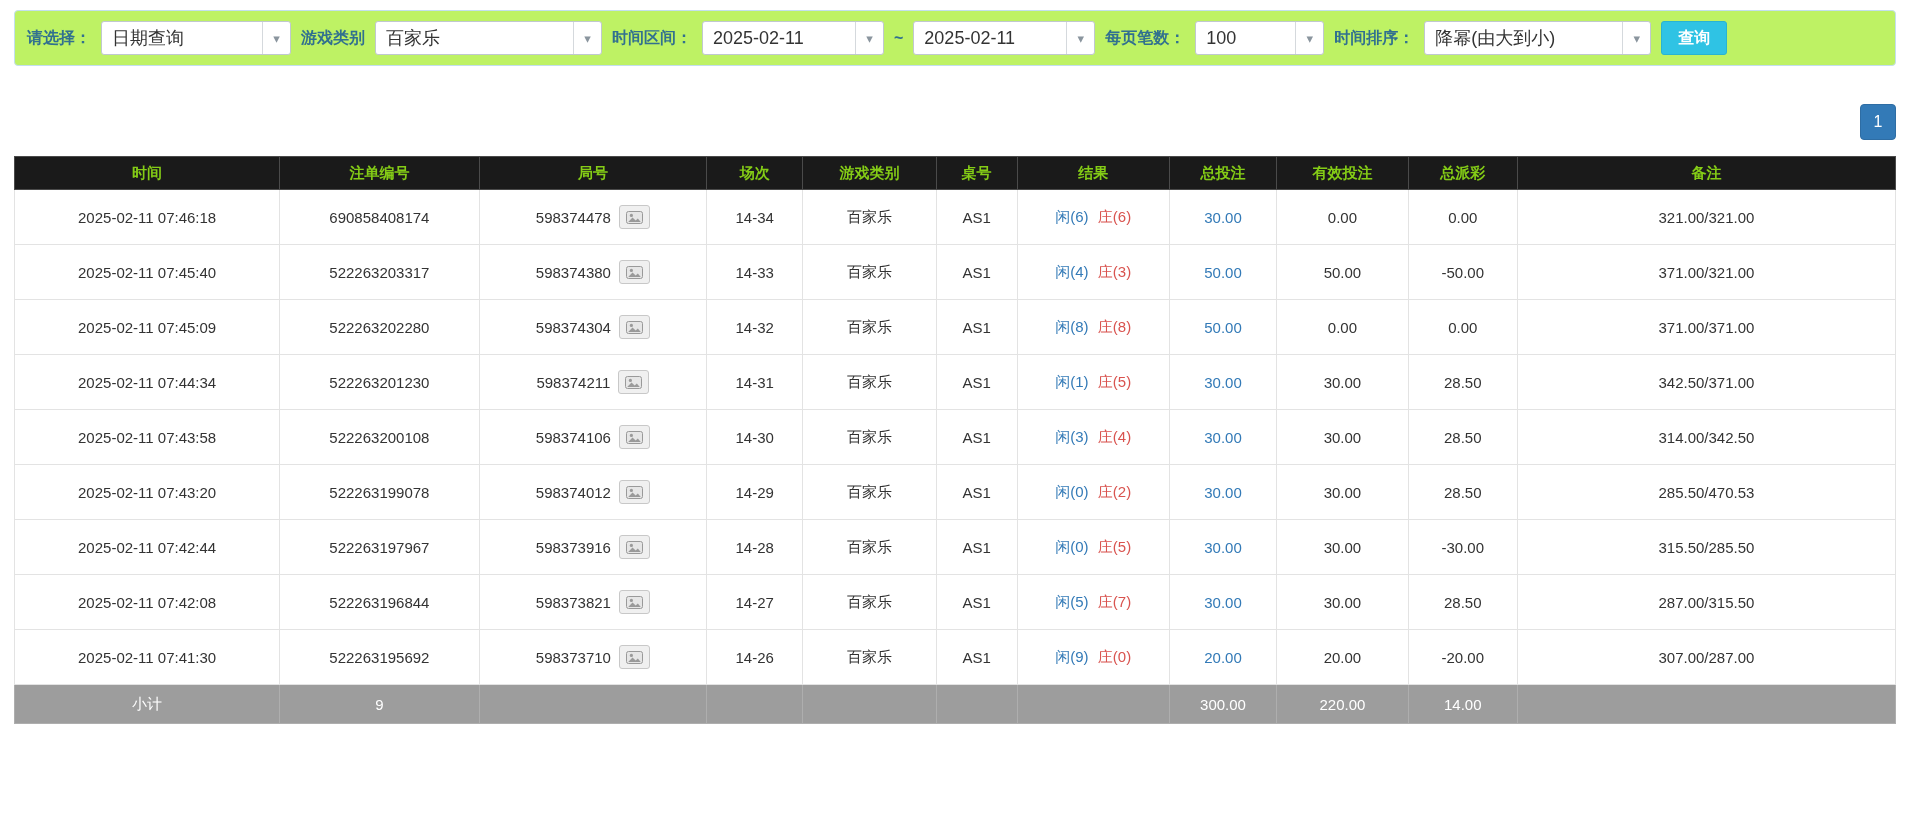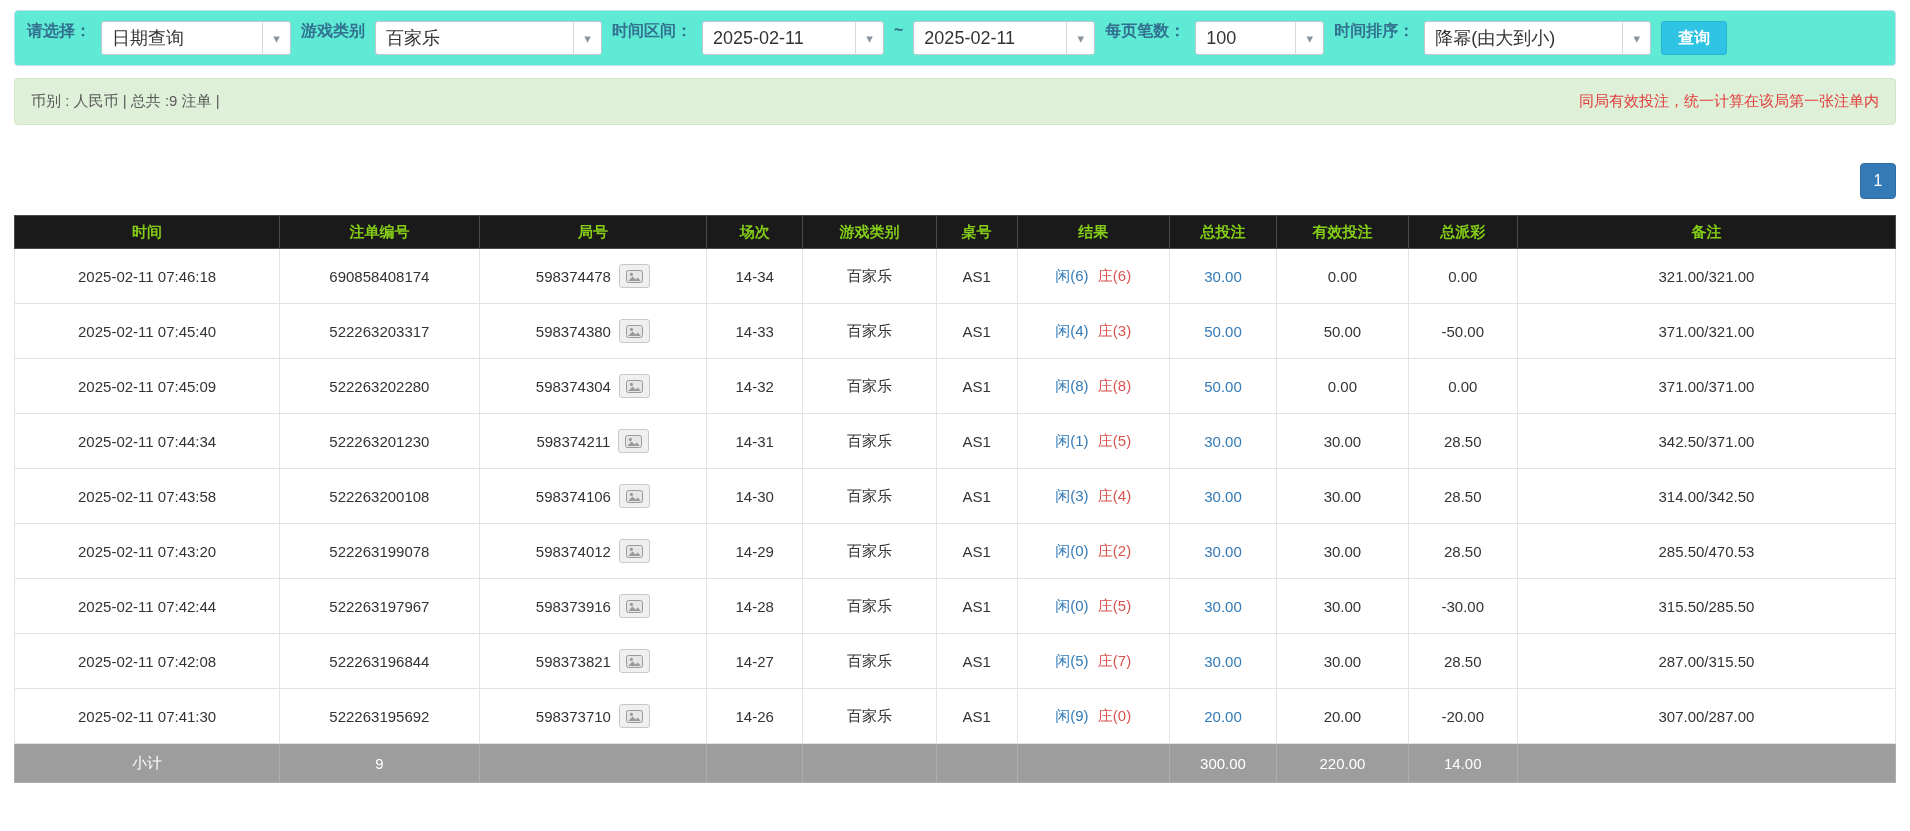--- a/index.html
+++ b/index.html
@@ -1,22 +1,22 @@
 <!DOCTYPE html>
 <html><head>
 <meta charset="utf-8">
 <style>
   * { box-sizing: border-box; }
   html, body { margin: 0; padding: 0; background: #fff; }
   body { font-family: "Liberation Sans", sans-serif; color: #333; width: 1910px; }
   .page { width: 100%; padding: 10px 14px 6px 14px; }
 
   
-  .filter-bar { background: #5eead4; border: 1px solid #c3dfee; border-radius: 4px;
-                padding: 10px 12px; display: flex; gap: 10px; }
+  .filter-bar { background: #bef264; border: 1px solid #c3dfee; border-radius: 4px;
+                padding: 10px 12px; display: flex; align-items: center; gap: 10px; }
   .flabel { color: #31708f; font-weight: bold; font-size: 16px; white-space: nowrap; }
   .tilde  { color: #31708f; font-weight: bold; font-size: 16px; }
   .sel { background: #fff; border: 1px solid #c0c8cf; border-radius: 3px; height: 34px;
          display: flex; align-items: center; justify-content: space-between; cursor: pointer; }
   .sel-val { padding: 0 10px; font-size: 18px; color: #333; white-space: nowrap; overflow: hidden; }
   .sel-caret { width: 28px; align-self: stretch; display: flex; align-items: center;
                justify-content: center; border-left: 1px solid #d5d9dd; color: #8a959e; font-size: 13px; }
   .w190 { width: 190px; } .w227 { width: 227px; } .w182 { width: 182px; } .w129 { width: 129px; }
   .query-btn { background: #2fc3e4; border: 1px solid #29b3d2; color: #fff; height: 34px;
                padding: 0 16px; border-radius: 3px; font-size: 16px; cursor: pointer; font-weight: bold; }
@@ -87,24 +87,20 @@
 
     <span class="flabel">时间排序：</span>
     <div class="sel w227">
       <span class="sel-val">降幂(由大到小)</span>
       <span class="sel-caret">▾</span>
     </div>
 
     <button class="query-btn">查询</button>
   </div>
 
-  <div class="summary-bar">
-    <span class="summary-left">币别 : 人民币 | 总共 :9 注单 |</span>
-    <span class="summary-note">同局有效投注，统一计算在该局第一张注单内</span>
-  </div>
 
   <div class="pagination top">
     <button class="page-btn">1</button>
   </div>
 
   <table class="records">
     <colgroup>
       <col style="width:14.1%">
         <col style="width:10.6%">
         <col style="width:12.1%">

